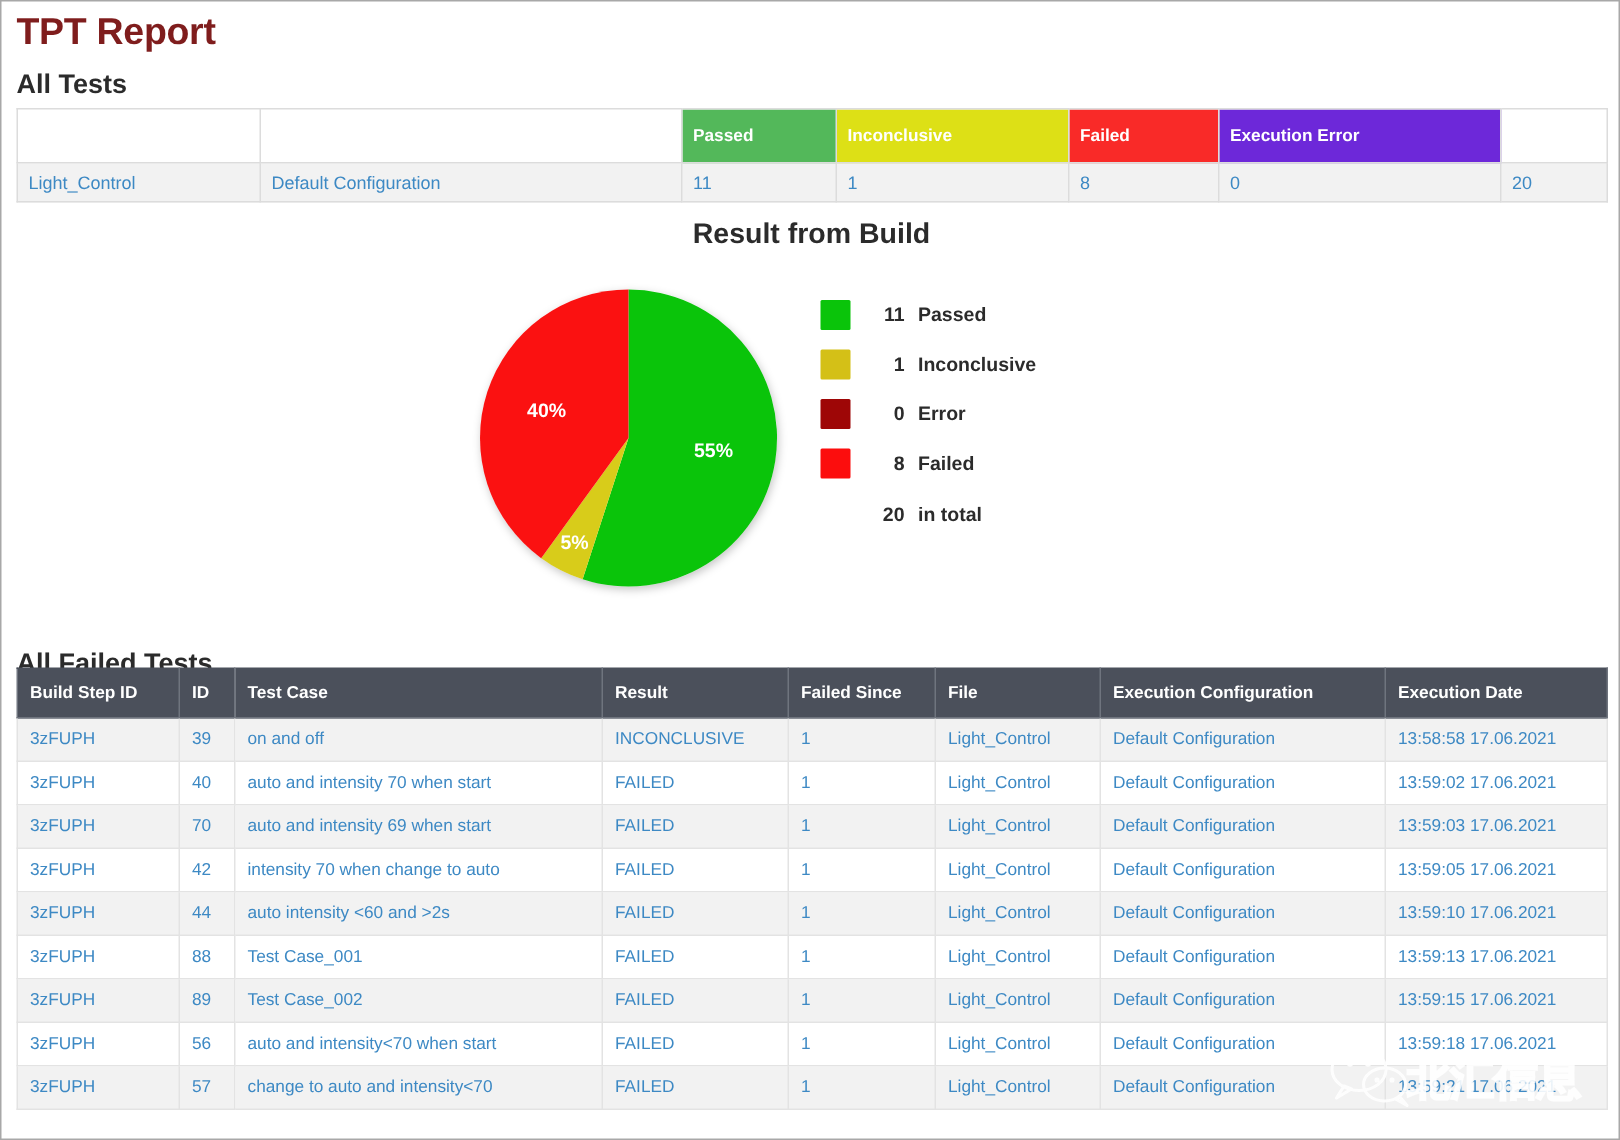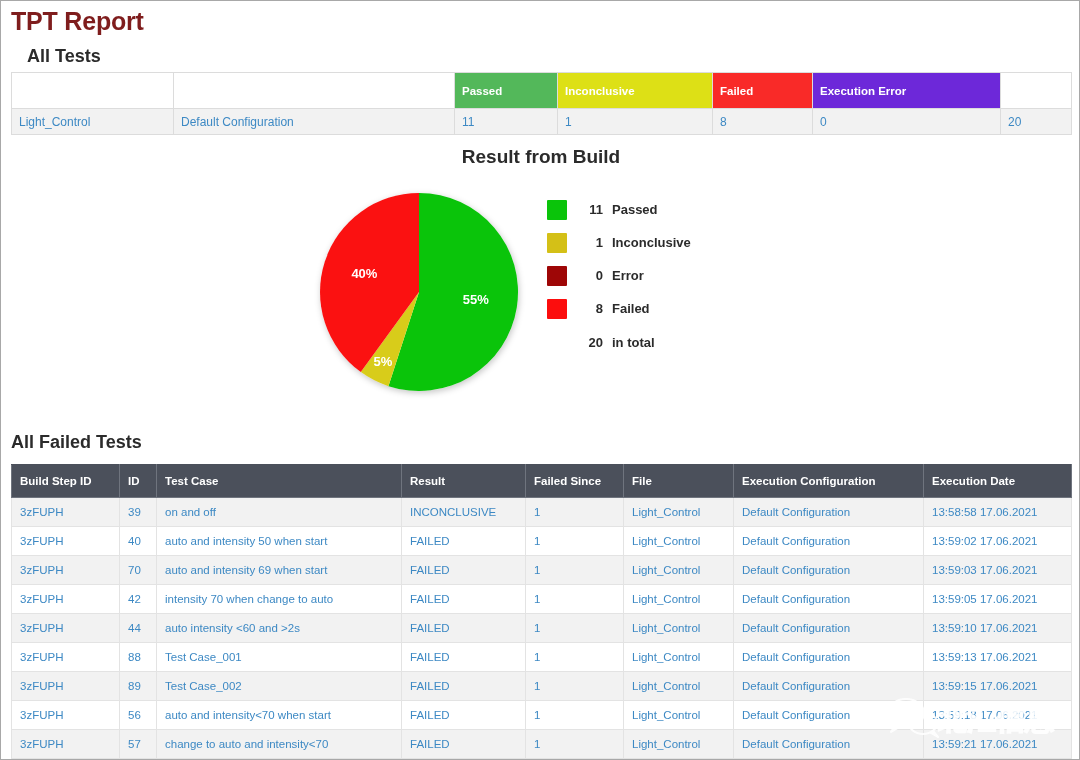--- a/index.html
+++ b/index.html
@@ -21,21 +21,21 @@
   
   .h1-title {
     position: absolute; left: 10px; top: 6px;
     font-size: 25px; font-weight: bold; color: #7f1d1d;
     letter-spacing: -0.2px;
   }
   .h2-title {
     position: absolute; left: 10px;
     font-size: 18px; font-weight: bold; color: #2b2b2b;
   }
-  #all-tests-heading { top: 45px; margin-left: 16px; }
+  #all-tests-heading { top: 45px; }
   #all-failed-heading { top: 431px; }
 
   
   #summary-table {
     position: absolute; left: 10px; top: 71px;
     width: 1060px;
     border-collapse: collapse;
     table-layout: fixed;
     font-size: 11.5px;
   }
@@ -110,21 +110,21 @@
   }
   .legend-label {
     font-size: 13px; font-weight: bold; color: #2b2b2b;
     white-space: nowrap;
   }
   .legend-row.total { margin-top: 1px; }
   .legend-row.total .legend-sw { background: transparent; }
 
   
   #failed-table {
-    position: absolute; left: 10px; top: 463px;
+    position: absolute; left: 10px; top: 444px;
     width: 1060px;
     border-collapse: collapse;
     table-layout: fixed;
     font-size: 11.5px;
   }
   #failed-table th {
     background: #4b505b;
     color: #ffffff;
     font-weight: bold;
     font-size: 11.5px;
@@ -297,21 +297,21 @@
           <td>on and off</td>
           <td>INCONCLUSIVE</td>
           <td>1</td>
           <td>Light_Control</td>
           <td>Default Configuration</td>
           <td>13:58:58 17.06.2021</td>
         </tr>
         <tr>
           <td>3zFUPH</td>
           <td>40</td>
-          <td>auto and intensity 50 when start</td>
+          <td>auto and intensity 70 when start</td>
           <td>FAILED</td>
           <td>1</td>
           <td>Light_Control</td>
           <td>Default Configuration</td>
           <td>13:59:02 17.06.2021</td>
         </tr>
         <tr>
           <td>3zFUPH</td>
           <td>70</td>
           <td>auto and intensity 69 when start</td>

